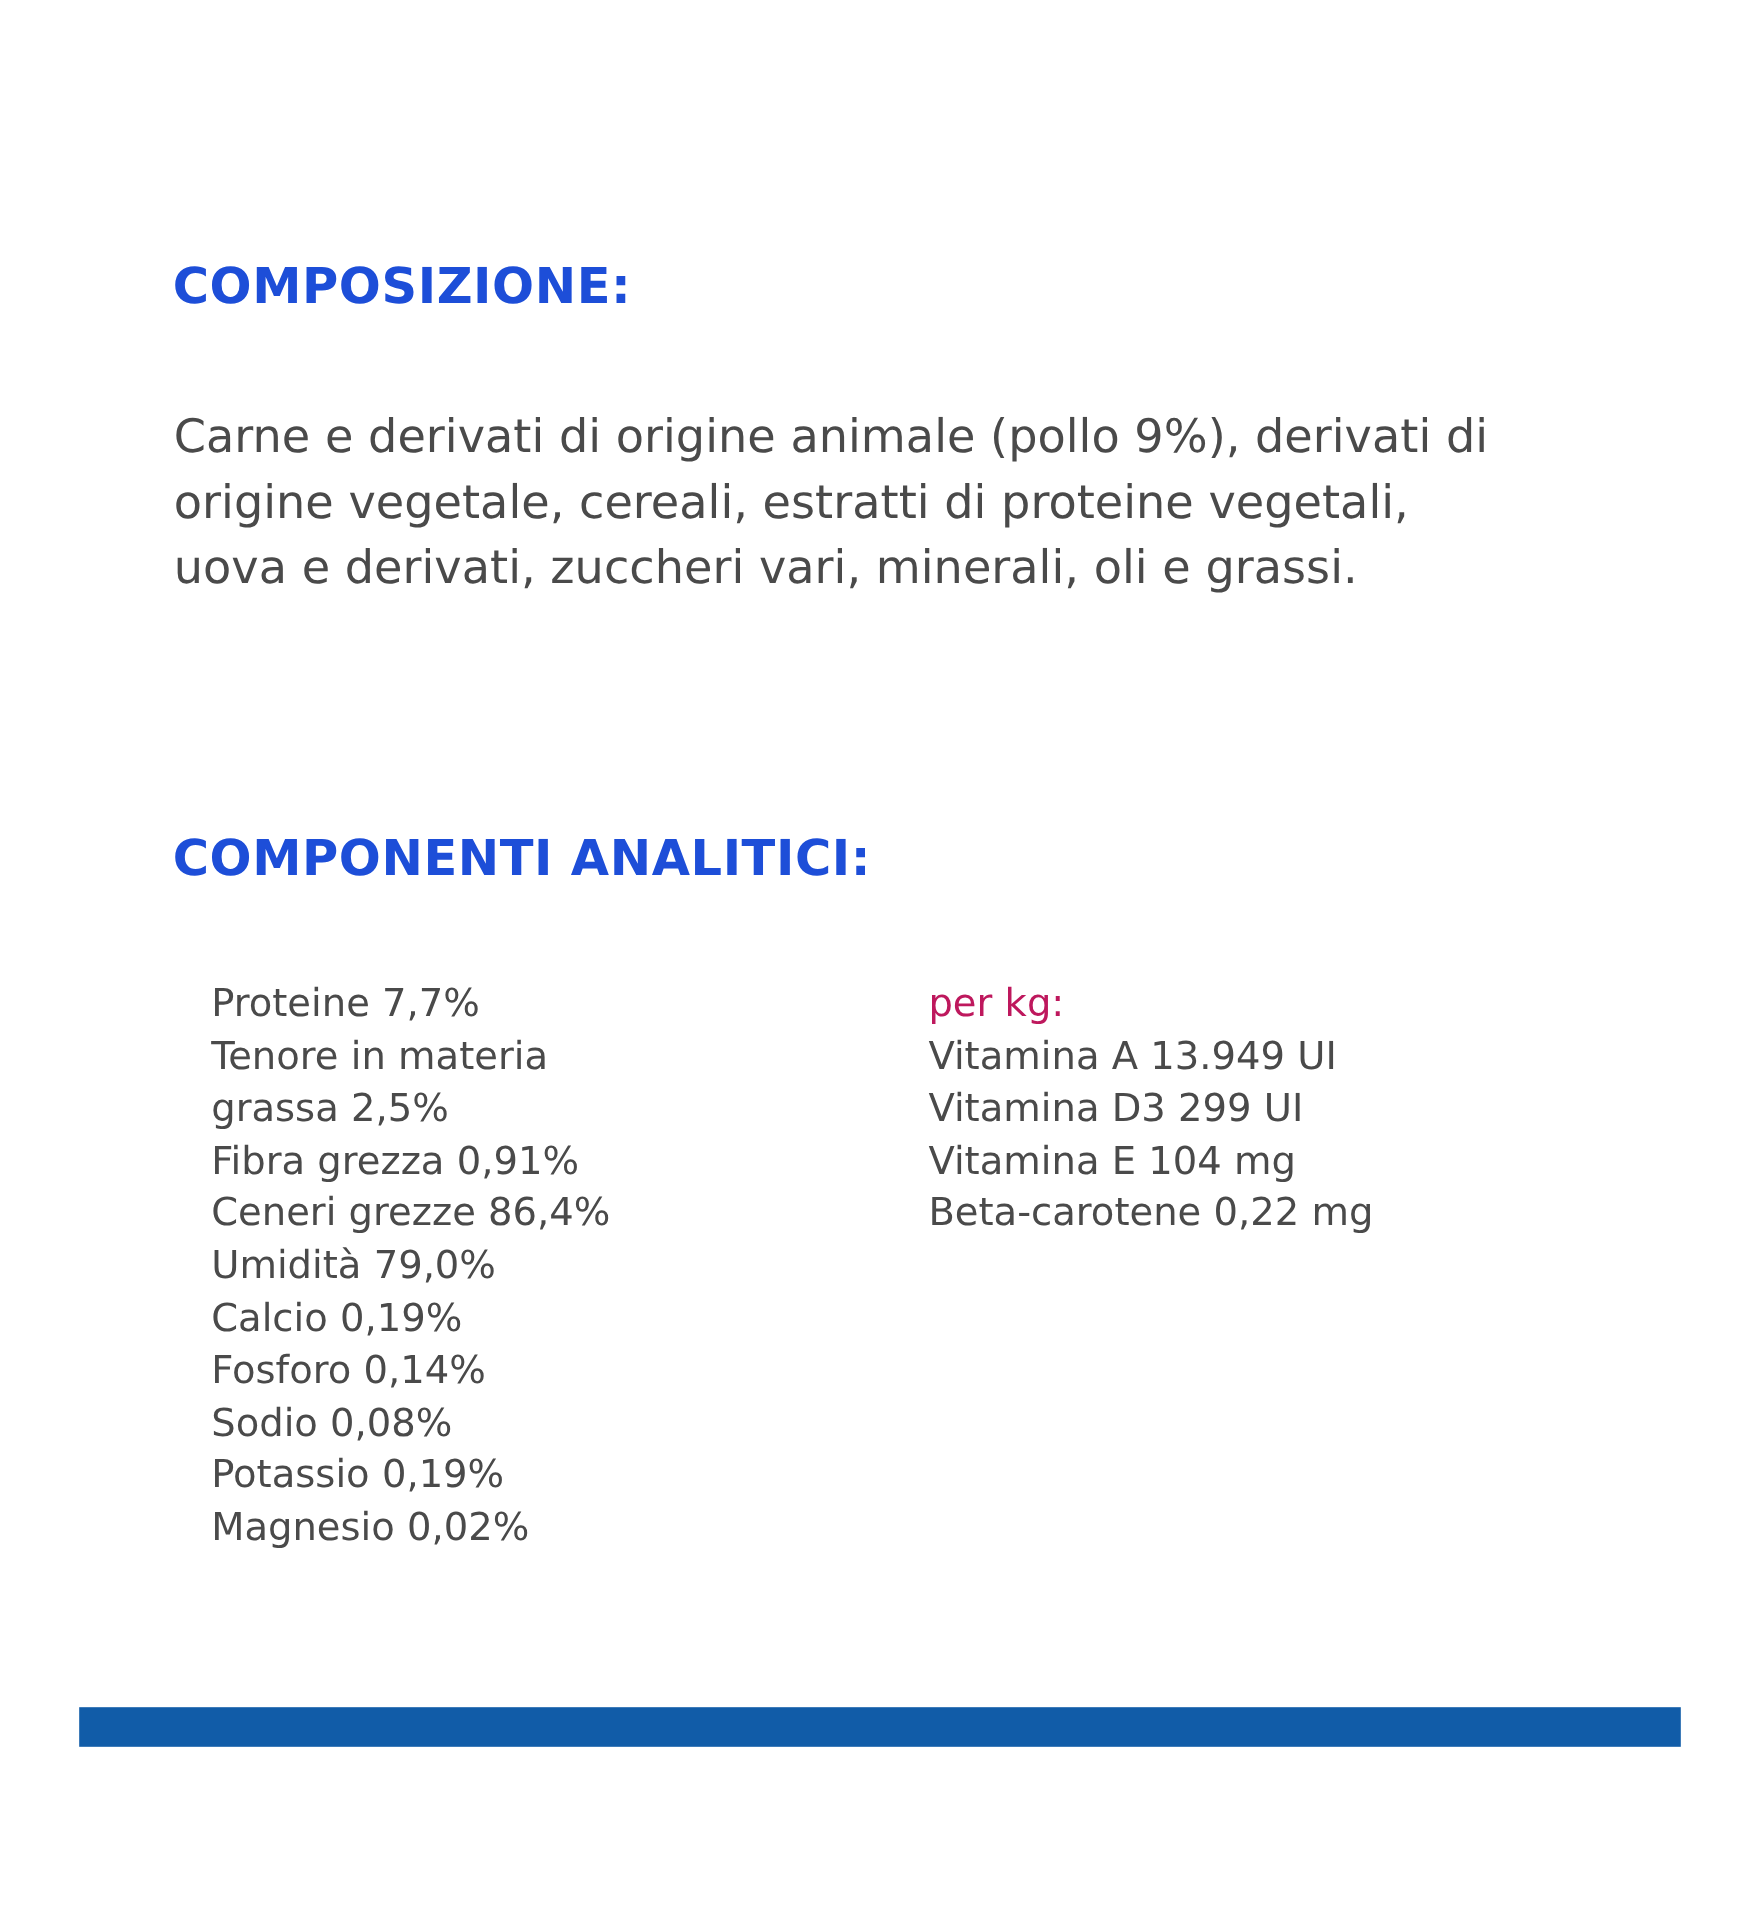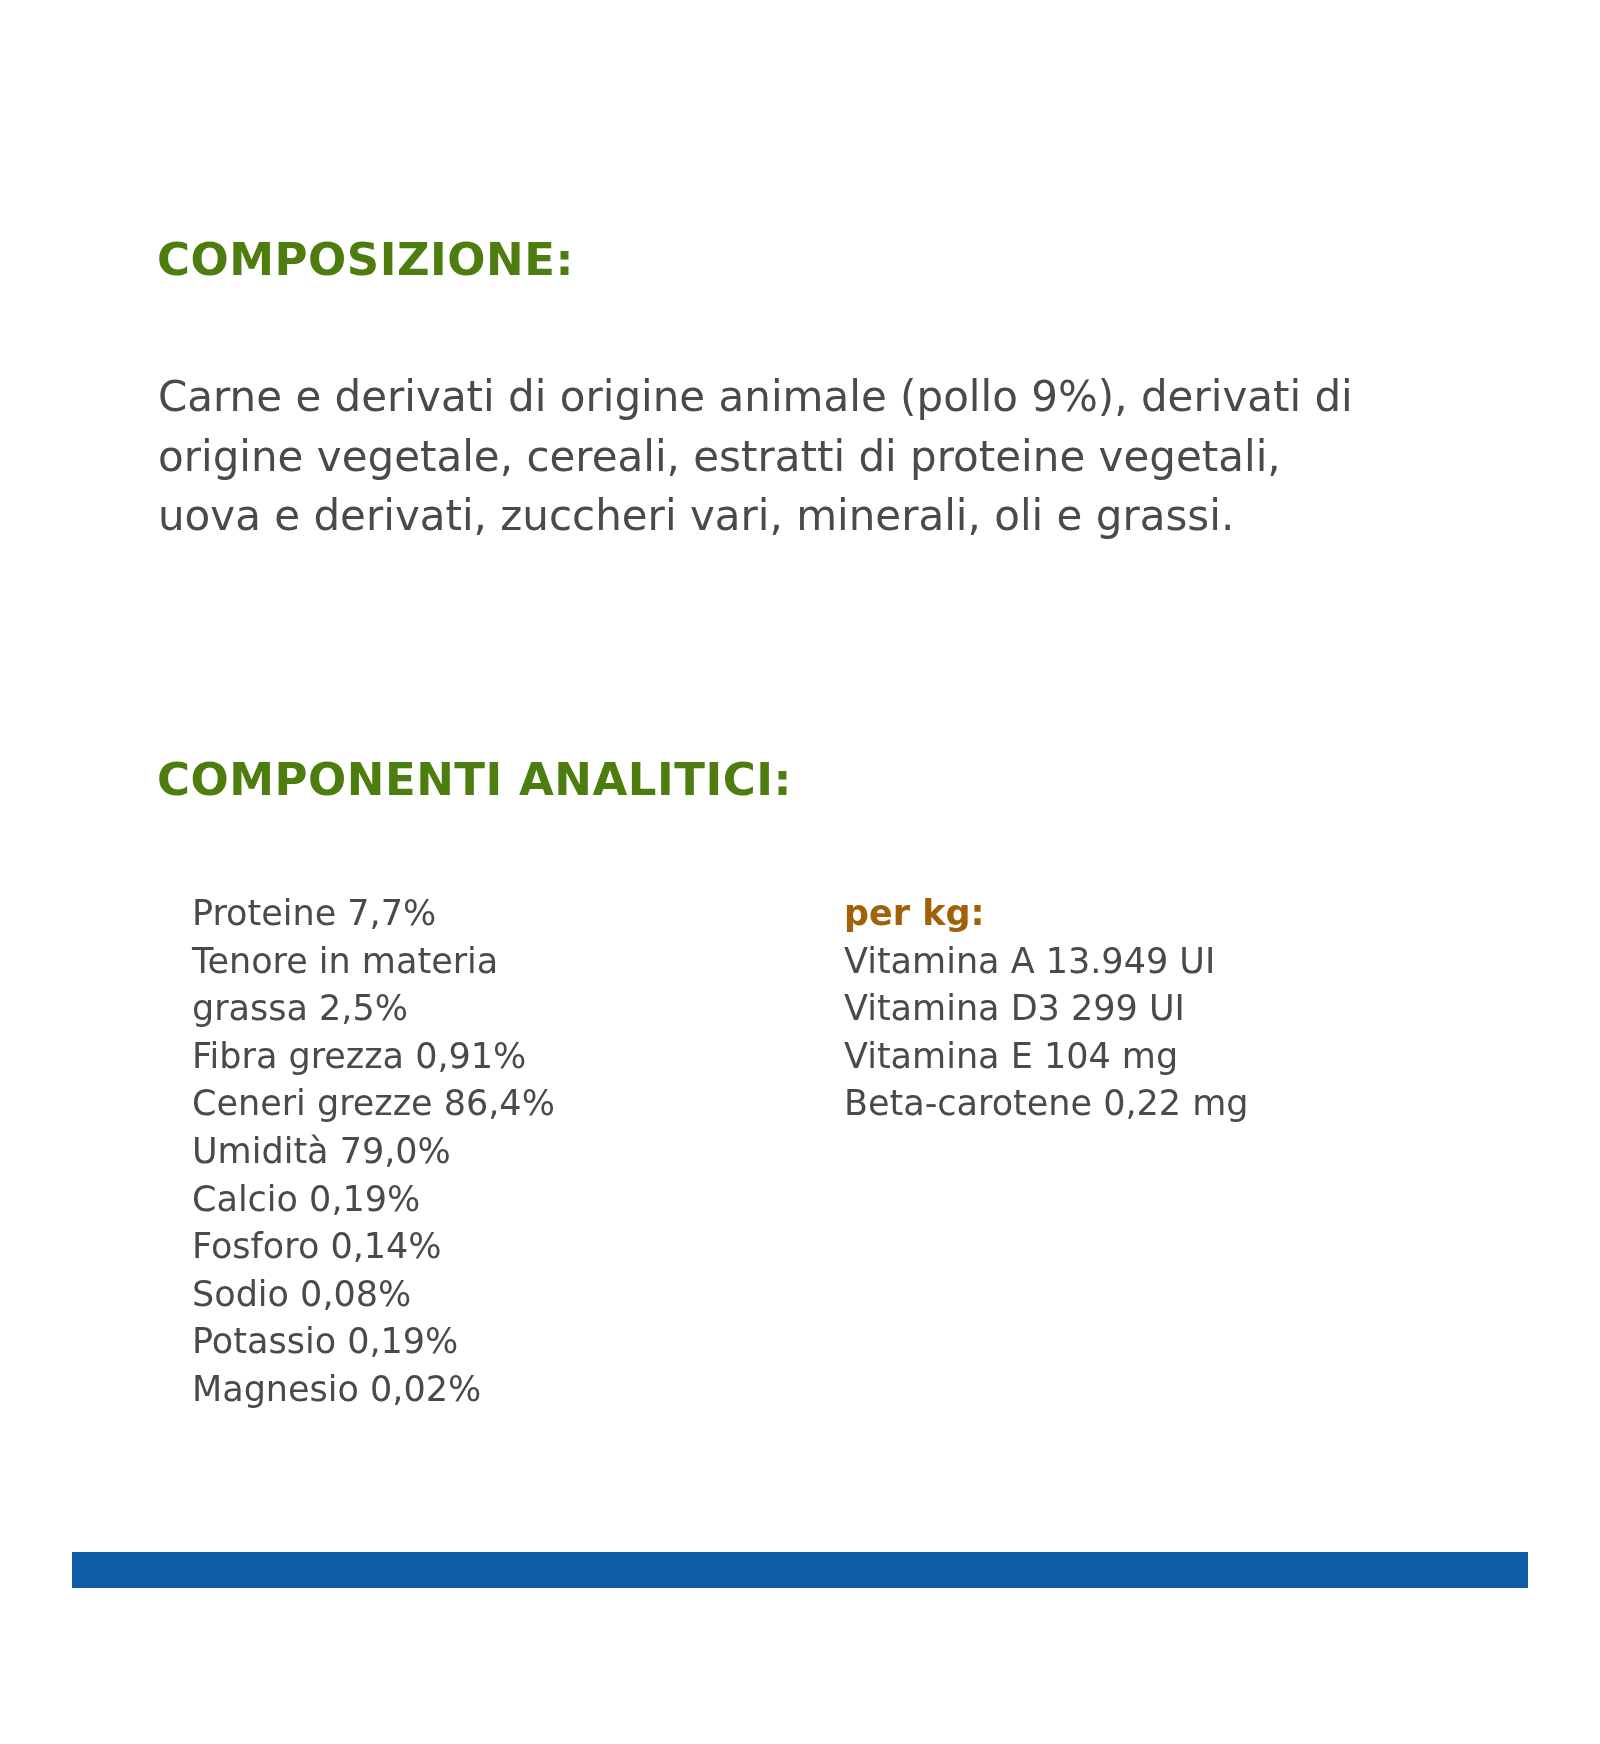--- a/index.html
+++ b/index.html
@@ -15,21 +15,21 @@
     position: relative;
     overflow: hidden;
   }
   .page {
     position: absolute;
     inset: 0;
     background: #ffffff;
   }
   .section-title {
     position: absolute;
-    color: #4d7c0f;
+    color: #1d4ed8;
     font-family: "DejaVu Sans", sans-serif;
     font-weight: bold;
     letter-spacing: 0.5px;
     font-size: 45px;
     line-height: 1.1;
   }
   #composizione-title {
     left: 157px;
     top: 205px;
   }
@@ -60,22 +60,22 @@
   #analitici-right {
     left: 810px;
     top: 890px;
     width: 640px;
   }
   .col .line {
     white-space: pre-wrap;
     margin-left: 34px;
   }
   .perkg-label {
-    color: #a16207;
-    font-weight: bold;
+    color: #be185d;
+    font-weight: normal;
   }
   .footer-bar {
     position: absolute;
     left: 72px;
     top: 1552px;
     width: 1456px;
     height: 36px;
     background: #115ca8;
   }
 </style>

